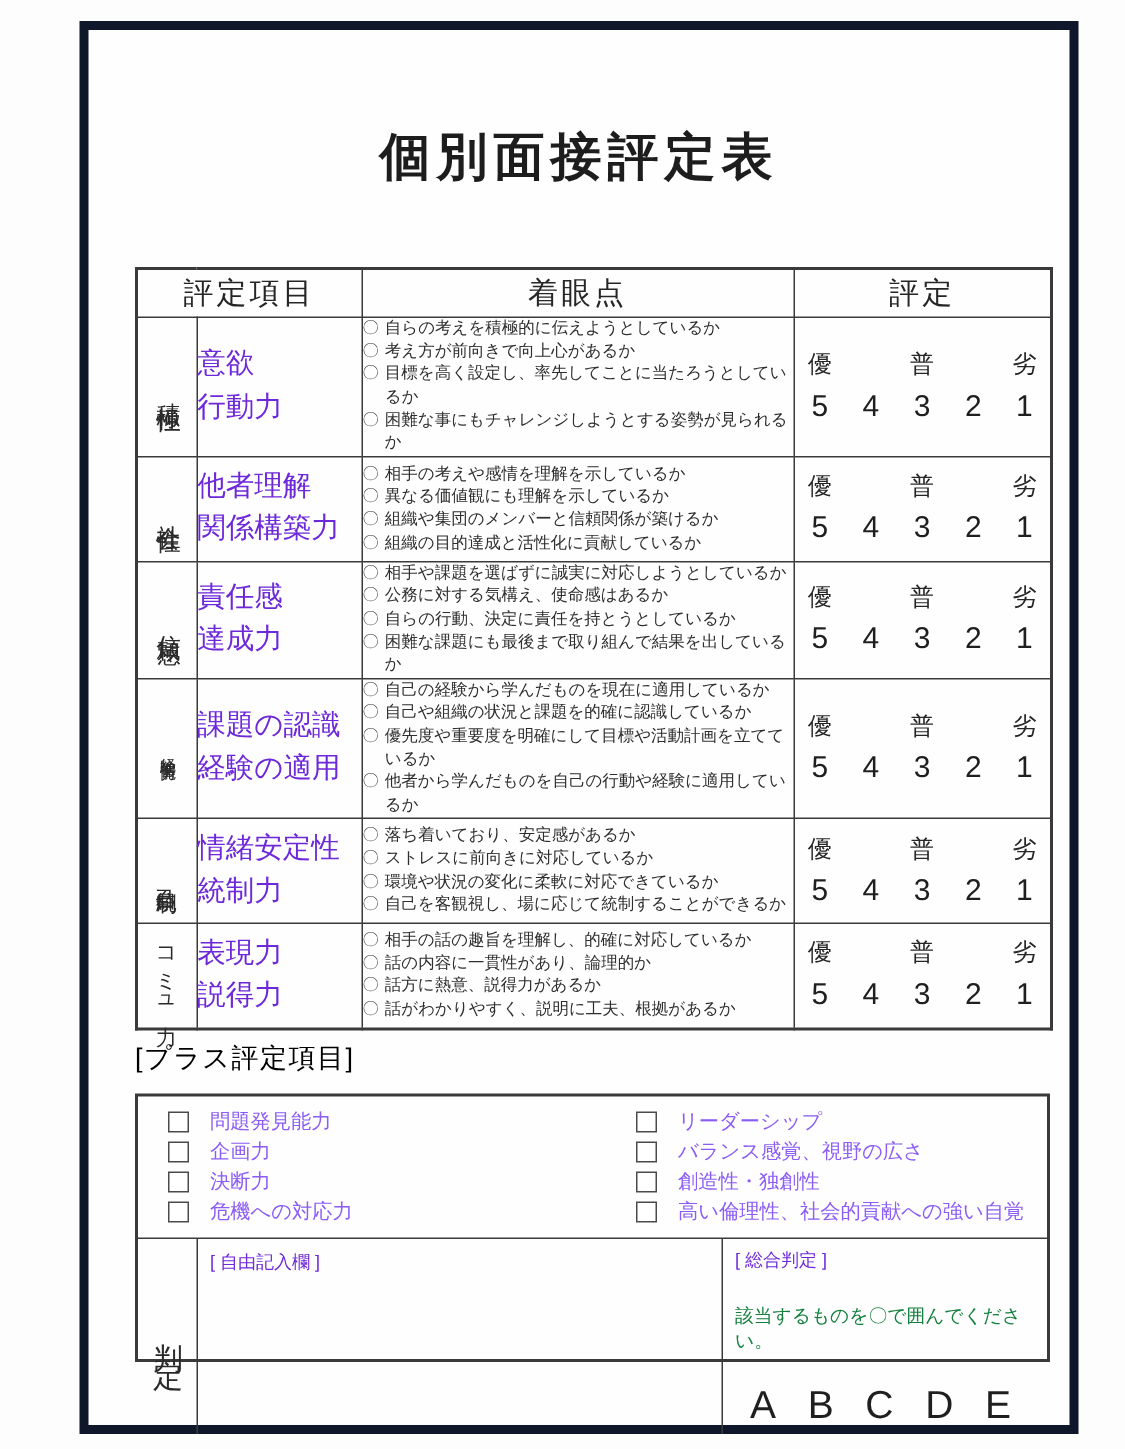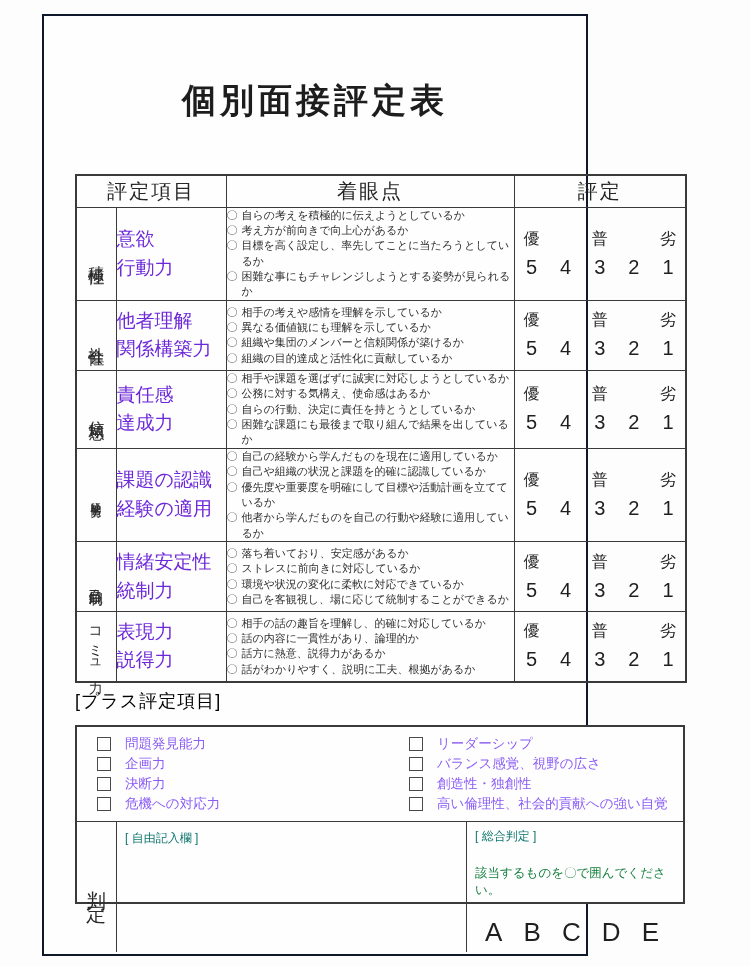--- a/index.html
+++ b/index.html
@@ -2,22 +2,22 @@
 <html lang="ja"><head>
 <meta charset="utf-8">
 <style>
   html,body{margin:0;padding:0;background:#fdfdfd;}
   body{
     width:750px;height:966px;position:relative;
     font-family:"Liberation Sans","DejaVu Sans",sans-serif;
     color:#262626;
   }
   .sheet{
-    position:absolute;left:42px;top:14px;width:546px;height:942px;
-    border:2px solid #0f172a;background:#fefefe;box-sizing:border-box;
+    position:absolute;left:53px;top:14px;width:666px;height:942px;
+    border:6px solid #0f172a;background:#fefefe;box-sizing:border-box;
   }
   .doc-title{
     margin:62px 0 0 0;text-align:center;
     font-size:34px;font-weight:bold;letter-spacing:4px;color:#1d1d1d;
   }
   
   table.eval{
     border-collapse:collapse;margin:50px 0 0 31px;width:610px;
     border:2px solid #3a3a3a;table-layout:fixed;
   }
@@ -55,21 +55,21 @@
     width:12px;height:12px;border:1.5px solid #4a4a4a;background:#fff;
     display:inline-block;flex:0 0 auto;cursor:pointer;
   }
   .chk-label{font-size:13.5px;margin-left:14px;color:#8b5cf6;}
   
   .judge-row{display:grid;grid-template-columns:40px 350px 1fr;border-top:1px solid #3a3a3a;height:80px;}
   .judge-cell{box-sizing:border-box;}
   .judge-head{border-right:1px solid #3a3a3a;display:flex;align-items:center;justify-content:center;}
   .judge-head .vtext{font-size:20px;letter-spacing:12px;}
   .free-entry{border-right:1px solid #3a3a3a;padding:6px 8px;cursor:text;}
-  .small-label{font-size:12px;color:#0f766e;}
+  .small-label{font-size:12px;color:#6d28d9;}
   .overall{padding:6px 8px 4px 8px;display:flex;flex-direction:column;gap:17px;}
   .overall-instruction{font-size:12.5px;margin-top:3px;color:#15803d;}
   .grades{display:flex;justify-content:space-between;padding:0 16px 0 10px;margin-top:1px;}
   .grade{font-size:26px;color:#1f1f1f;cursor:pointer;}
 </style>
 </head>
 <body>
 
 <div class="sheet">
 

